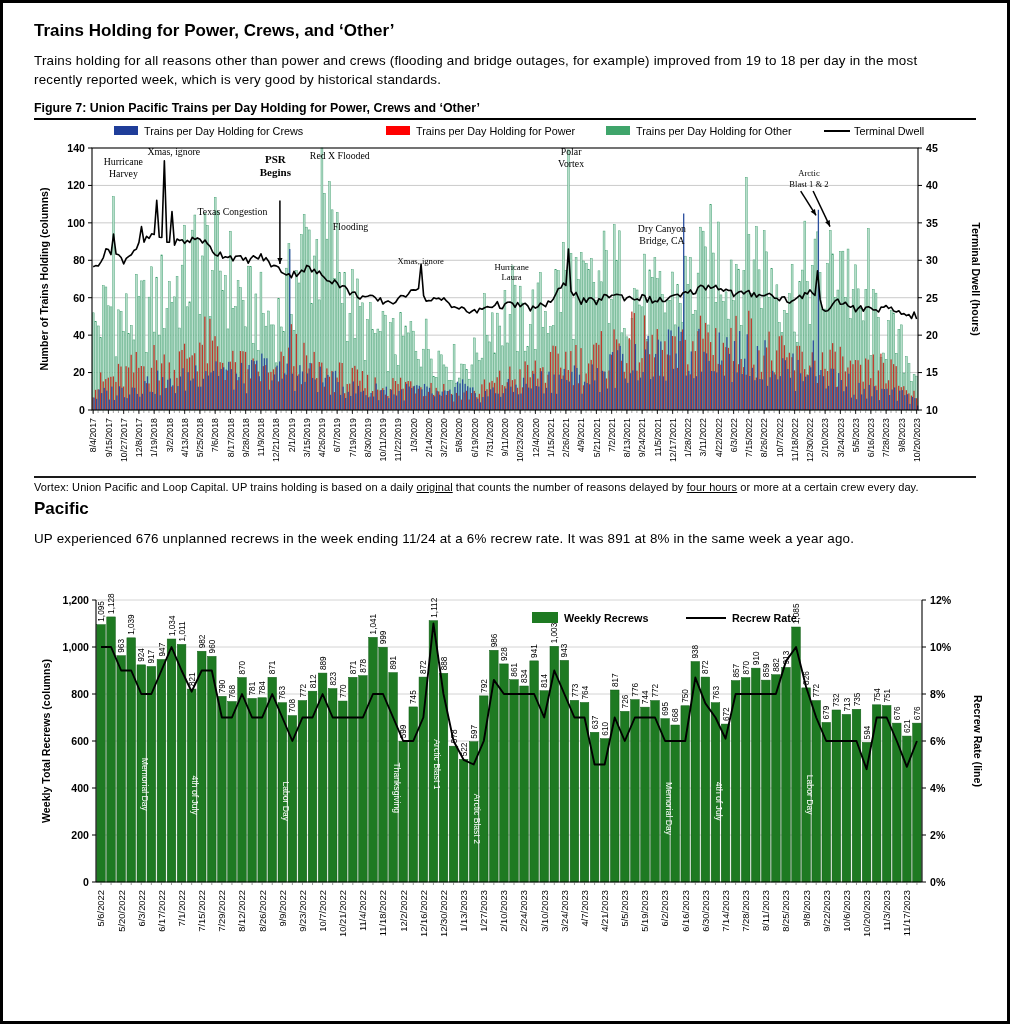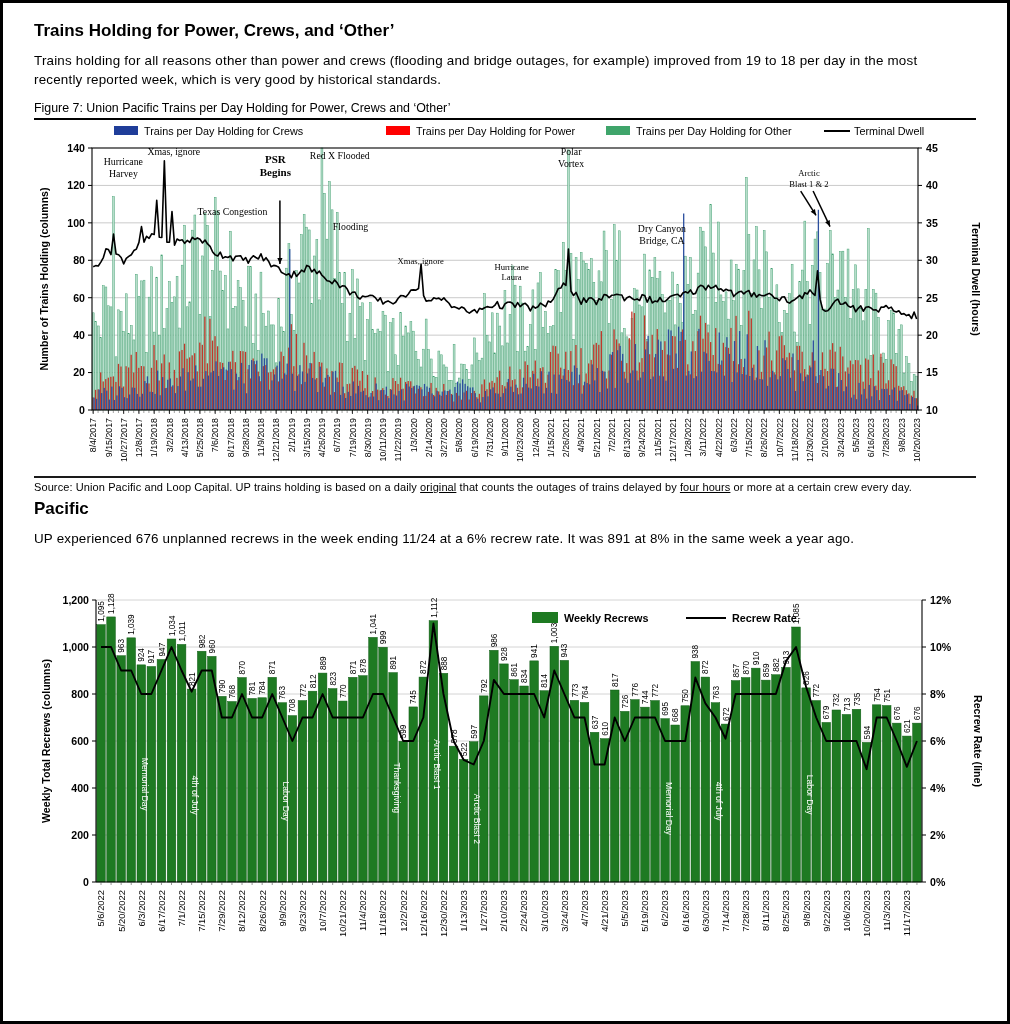--- a/index.html
+++ b/index.html
@@ -1,20 +1,20 @@
 <!DOCTYPE html>
 <html><head>
 <meta charset="utf-8">
 <style>
   html,body{margin:0;padding:0;background:#fff;}
   .page{width:1010px;height:1024px;box-sizing:border-box;border:3px solid #000;
         padding:12px 31px 8px 31px;font-family:"Liberation Sans",sans-serif;color:#000;overflow:hidden;}
   h1.sec{font-size:17px;font-weight:700;margin:6px 0 10px 0;}
   p.body{font-size:13.4px;line-height:1.42;margin:0 16px 12px 0;letter-spacing:.2px;}
-  .figcap{font-size:12.4px;font-weight:400;border-bottom:2px solid #000;padding-bottom:3px;margin:2px 0 2px 0;}
+  .figcap{font-size:12.4px;font-weight:700;border-bottom:2px solid #000;padding-bottom:3px;margin:2px 0 2px 0;}
   p.source{font-size:11px;margin:0;border-top:2.4px solid #1a1a1a;padding-top:3px;letter-spacing:.1px;}
   p.source u{text-underline-offset:1px;}
   .sec2gap{margin-top:22px;}
   svg{display:block;}
 </style>
 </head>
 <body>
 
 <div class="page">
   <h1 class="sec">Trains Holding for Power, Crews, and ‘Other’</h1>
@@ -1362,21 +1362,21 @@
         <text x="774.968" y="54.071428571428555" font-family="&quot;Liberation Serif&quot;,serif" fill="#000" text-anchor="middle" font-size="8.6" font-weight="400">Arctic</text>
         <text x="774.968" y="64.67142857142855" font-family="&quot;Liberation Serif&quot;,serif" fill="#000" text-anchor="middle" font-size="8.6" font-weight="400">Blast 1 &amp; 2</text>
         <line x1="245.91500000000002" y1="78.39999999999998" x2="245.91500000000002" y2="142.0285714285714" stroke="#000" stroke-width="1.5"></line>
         <polygon points="245.91500000000002,142.0285714285714 243.31500000000003,136.0285714285714 248.51500000000001,136.0285714285714" fill="#000"></polygon>
         <line x1="766.708" y1="69.04285714285714" x2="781.9889999999999" y2="93.37142857142857" stroke="#000" stroke-width="1.5"></line>
         <polygon points="781.9889999999999,93.37142857142857 776.5959408265584,89.67346795079479 780.9993676597834,86.90763496154298" fill="#000"></polygon>
         <line x1="779.098" y1="69.04285714285714" x2="796.031" y2="104.60000000000002" stroke="#000" stroke-width="1.5"></line>
         <polygon points="796.031,104.60000000000002 791.1038599257708,100.30078022323524 795.798681975318,98.06501504704046" fill="#000"></polygon>
       </g>
     </svg>
-  <p class="source" id="source1"><span>Source:  Union Pacific and Loop Capital.  UP trains holding is based on a daily </span><u>original</u><span> that counts the outages of trains delayed  by </span><u>four hours</u><span> or more at a certain crew  every  day.</span></p>
+  <p class="source" id="source1"><span>Vortex:  Union Pacific and Loop Capital.  UP trains holding is based on a daily </span><u>original</u><span> that counts the number of reasons delayed  by </span><u>four hours</u><span> or more at a certain crew  every  day.</span></p>
 
   <h1 class="sec sec2gap">Pacific</h1>
   <p class="body">UP experienced 676 unplanned recrews in the week ending 11/24 at a 6% recrew rate. It was 891 at 8% in the same week a year ago.</p>
   <svg id="chart2" width="948" height="390" viewBox="0 0 948 390">
       <g>
         <line x1="62" y1="275" x2="888" y2="275" stroke="#c9c9c9" stroke-width="0.8"></line>
         <line x1="62" y1="228" x2="888" y2="228" stroke="#c9c9c9" stroke-width="0.8"></line>
         <line x1="62" y1="181" x2="888" y2="181" stroke="#c9c9c9" stroke-width="0.8"></line>
         <line x1="62" y1="134" x2="888" y2="134" stroke="#c9c9c9" stroke-width="0.8"></line>
         <line x1="62" y1="87" x2="888" y2="87" stroke="#c9c9c9" stroke-width="0.8"></line>

